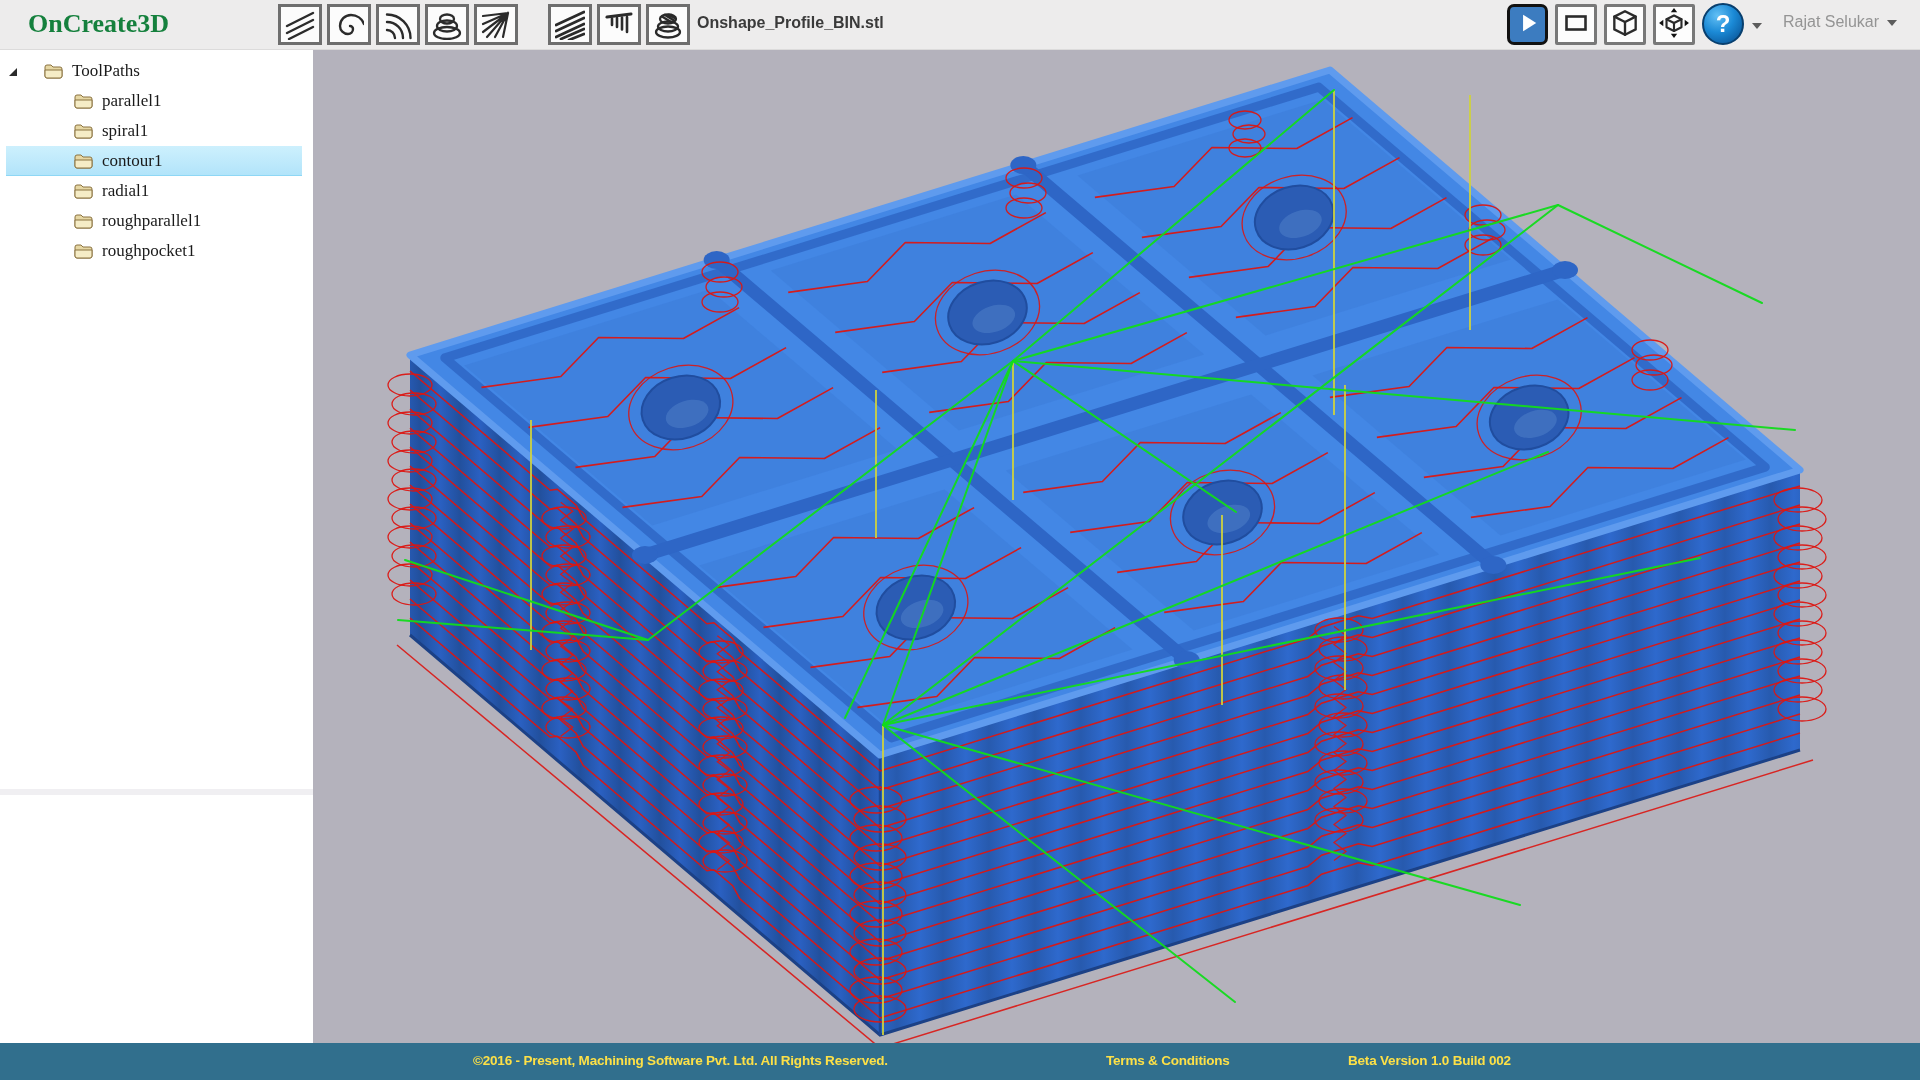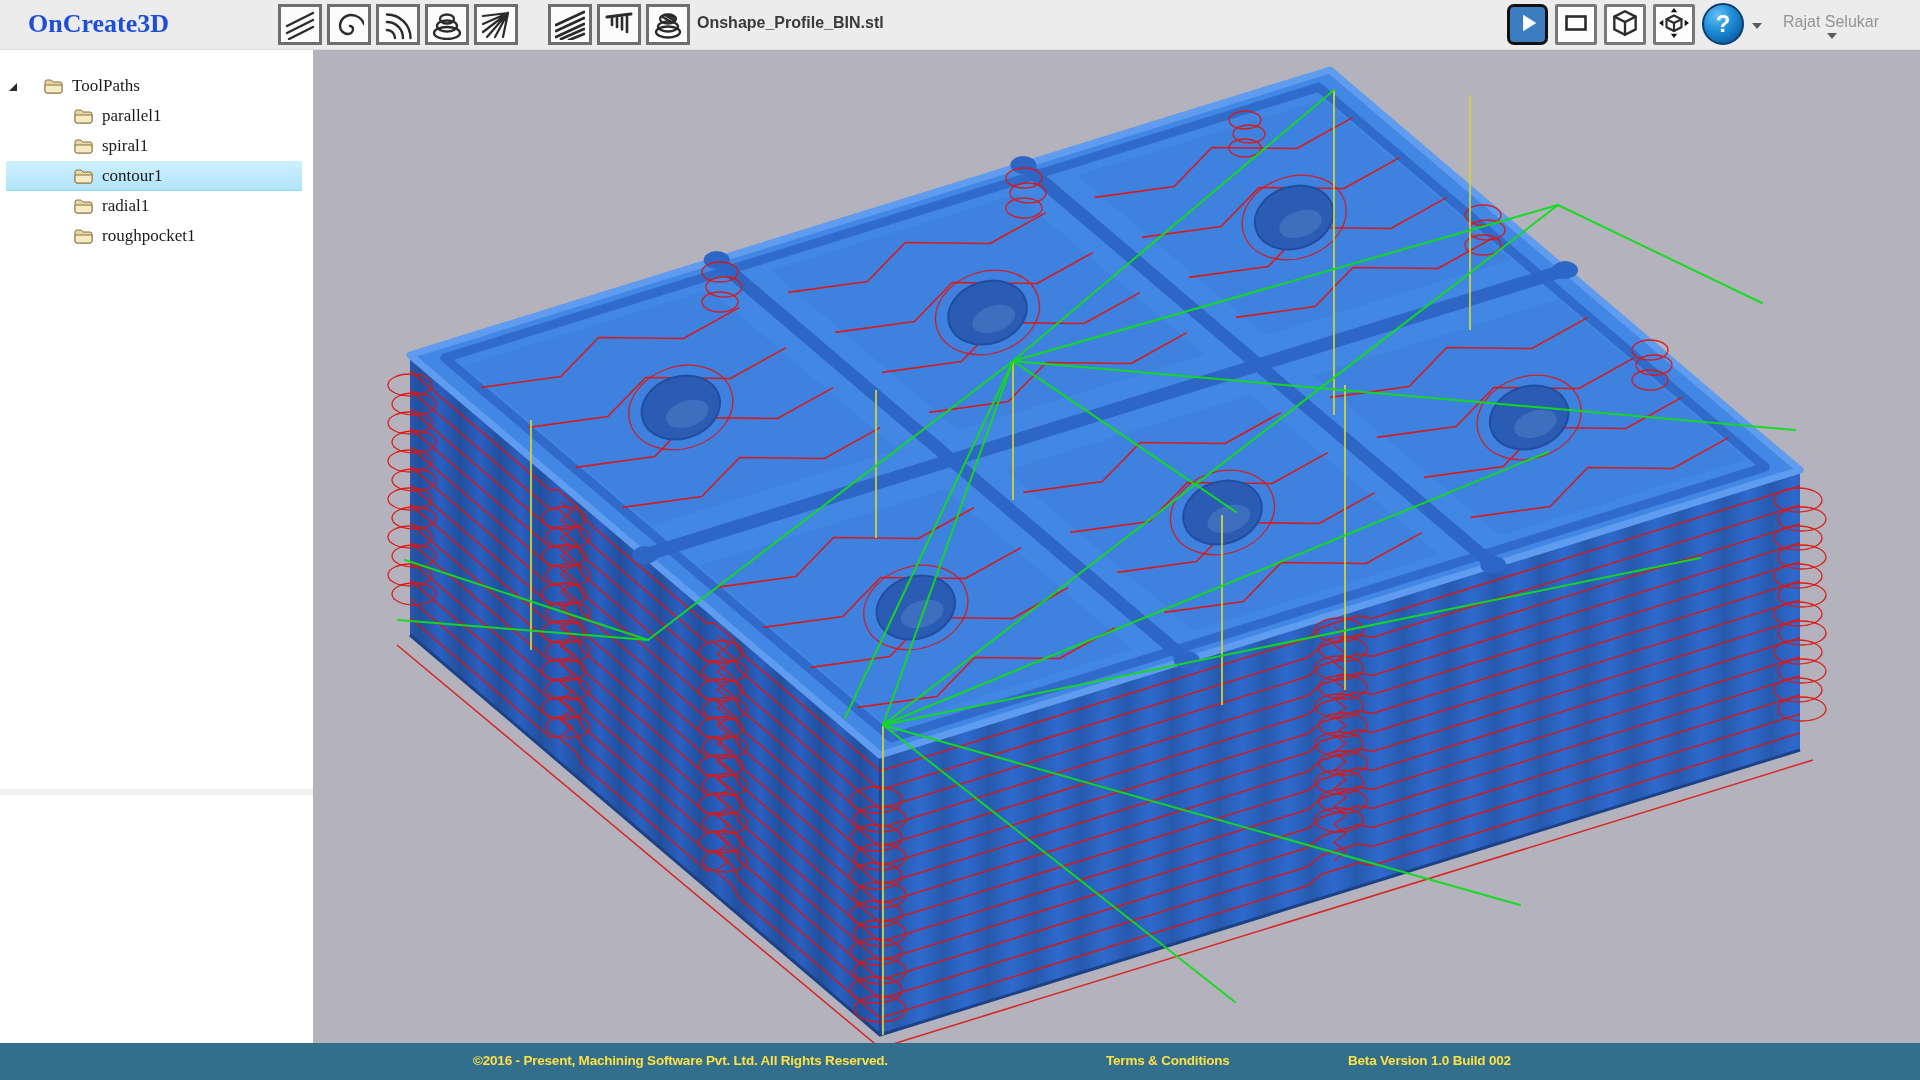--- a/index.html
+++ b/index.html
@@ -1,37 +1,37 @@
 <!DOCTYPE html>
 <html><head>
 <meta charset="utf-8">
 <style>
   html,body{margin:0;padding:0;}
   body{width:1920px;height:1080px;overflow:hidden;font-family:"Liberation Sans",sans-serif;background:#fff;position:relative;}
 
   
   .header{position:absolute;left:0;top:0;width:1920px;height:50px;background:#edecec;border-bottom:1px solid #dcdbdb;box-sizing:border-box;}
-  .logo{position:absolute;left:28px;top:9px;font-family:"Liberation Serif",serif;font-weight:bold;font-size:26px;color:#1d4ed8;letter-spacing:0px;}
+  .logo{position:absolute;left:28px;top:9px;font-family:"Liberation Serif",serif;font-weight:bold;font-size:26px;color:#15803d;letter-spacing:0px;}
   .tp-toolbar{position:absolute;left:278px;top:4px;display:flex;align-items:center;}
   .tool-btn{width:44px;height:41px;box-sizing:border-box;background:#fcfcfc;border:3px solid #6e6e6e;margin-right:5px;padding:0;display:flex;align-items:center;justify-content:center;cursor:pointer;}
   .tool-btn svg{display:block;}
   .tb-spacer{width:25px;height:1px;}
   .filename{position:absolute;left:697px;top:14px;font-size:16px;font-weight:bold;color:#3a3a3a;}
   .view-toolbar{position:absolute;left:1507px;top:3px;display:flex;align-items:center;}
   .vbtn{box-sizing:border-box;margin-right:7px;padding:0;display:flex;align-items:center;justify-content:center;cursor:pointer;}
   .vbtn.play{width:41px;height:41px;background:#3c7cc0;border:3px solid #111;border-radius:7px;}
   .vbtn.frame{width:42px;height:41px;background:#fdfdfd;border:3px solid #787878;border-radius:2px;}
   .vbtn.help{width:42px;height:42px;border-radius:50%;border:2px solid #083f6e;background:radial-gradient(circle at 35% 28%,#63c0f5 0%,#1b8ad6 45%,#0b5a9e 85%);color:#fff;font-size:24px;font-weight:bold;font-family:"Liberation Sans",sans-serif;}
   .caret{width:0;height:0;border-left:5px solid transparent;border-right:5px solid transparent;border-top:6px solid #5c5c5c;margin:4px 6px 0 1px;}
-  .user-menu{position:absolute;left:1783px;top:13px;display:flex;align-items:center;cursor:pointer;flex-direction:column;}
+  .user-menu{position:absolute;left:1783px;top:13px;display:flex;align-items:center;cursor:pointer;}
   .user-name{font-size:16px;color:#949494;margin-right:7px;}
 
   
   .sidebar{position:absolute;left:0;top:50px;width:313px;height:993px;background:#fff;}
-  .tree{position:absolute;left:0;top:21px;width:100%;text-align:center;}
+  .tree{position:absolute;left:0;top:6px;width:100%;text-align:center;}
   .tree-row{position:relative;height:30px;display:flex;align-items:center;margin:0 11px 0 6px;font-family:"Liberation Serif",serif;font-size:17px;color:#1a1a1a;cursor:pointer;}
   .tree-row.selected{background:linear-gradient(#cdf0fd,#b2e4fa);border-bottom:1px solid #8ed7f5;box-sizing:border-box;}
   .tree-row .twisty{position:absolute;left:2px;top:11px;width:10px;height:10px;}
   .tree-row .folder{margin-right:9px;display:flex;}
   .tree-row.root .folder{margin-left:38px;}
   .tree-row.child .folder{margin-left:68px;}
   .sidebar-divider{position:absolute;left:0;top:739px;width:100%;height:6px;background:#f0eff2;}
 
   
   .viewport{position:absolute;left:313px;top:50px;width:1607px;height:993px;background:#b4b2bc;cursor:default;}
@@ -207,20 +207,29 @@
     <span>contour1</span>
       </div>
       <div class="tree-row child">
         <span class="folder">
           <svg width="19" height="16" viewBox="0 0 19 16">
   <path d="M1 4 Q1 2 3 2 H7 L9 4 H16 Q18 4 18 6 V13 Q18 15 16 15 H3 Q1 15 1 13 Z" fill="#e6d7a4" stroke="#8a7340" stroke-width="1"></path>
   <path d="M1 7 H18 V13 Q18 15 16 15 H3 Q1 15 1 13 Z" fill="#f5ecc6" stroke="#8a7340" stroke-width="1"></path>
           </svg>
         </span>
     <span>radial1</span>
+      </div>
+      <div class="tree-row child">
+        <span class="folder">
+          <svg width="19" height="16" viewBox="0 0 19 16">
+  <path d="M1 4 Q1 2 3 2 H7 L9 4 H16 Q18 4 18 6 V13 Q18 15 16 15 H3 Q1 15 1 13 Z" fill="#e6d7a4" stroke="#8a7340" stroke-width="1"></path>
+  <path d="M1 7 H18 V13 Q18 15 16 15 H3 Q1 15 1 13 Z" fill="#f5ecc6" stroke="#8a7340" stroke-width="1"></path>
+          </svg>
+        </span>
+    <span>roughparallel1</span>
       </div>
       <div class="tree-row child">
         <span class="folder">
           <svg width="19" height="16" viewBox="0 0 19 16">
   <path d="M1 4 Q1 2 3 2 H7 L9 4 H16 Q18 4 18 6 V13 Q18 15 16 15 H3 Q1 15 1 13 Z" fill="#e6d7a4" stroke="#8a7340" stroke-width="1"></path>
   <path d="M1 7 H18 V13 Q18 15 16 15 H3 Q1 15 1 13 Z" fill="#f5ecc6" stroke="#8a7340" stroke-width="1"></path>
           </svg>
         </span>
     <span>roughpocket1</span>
       </div>

